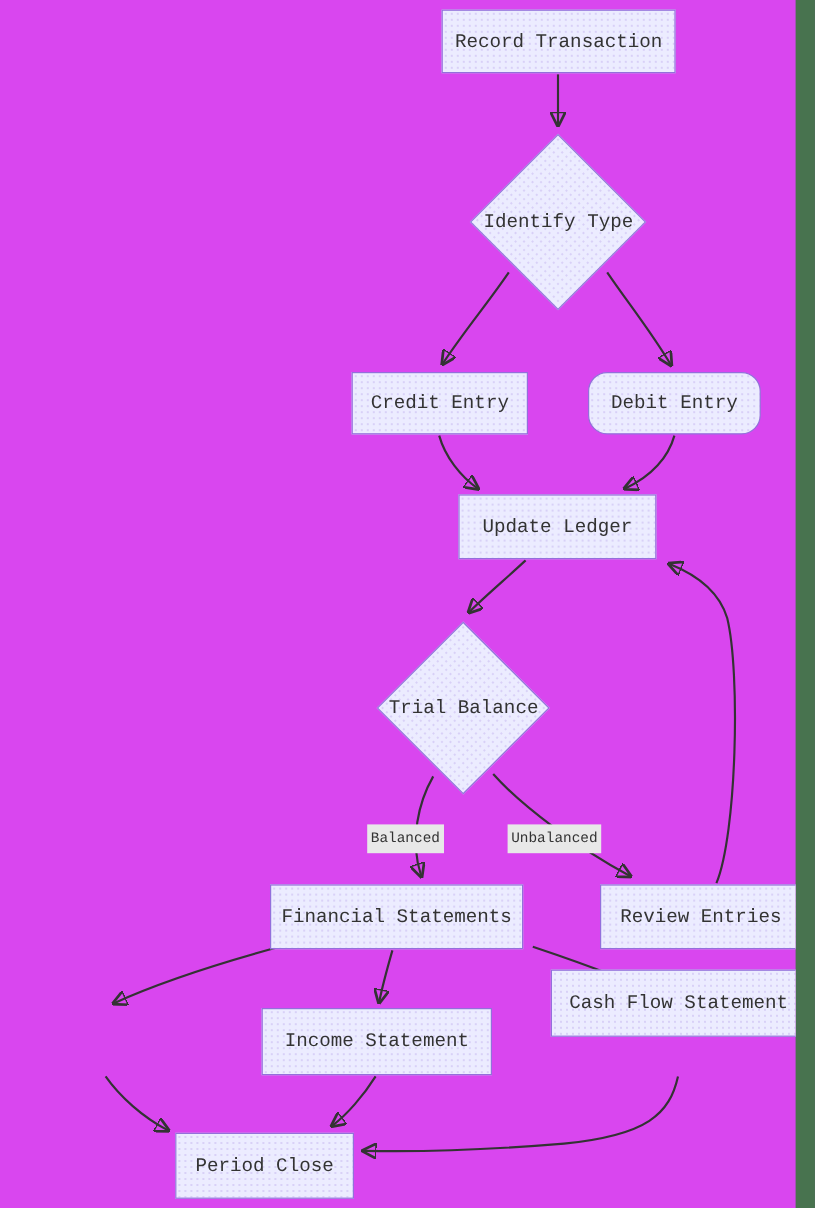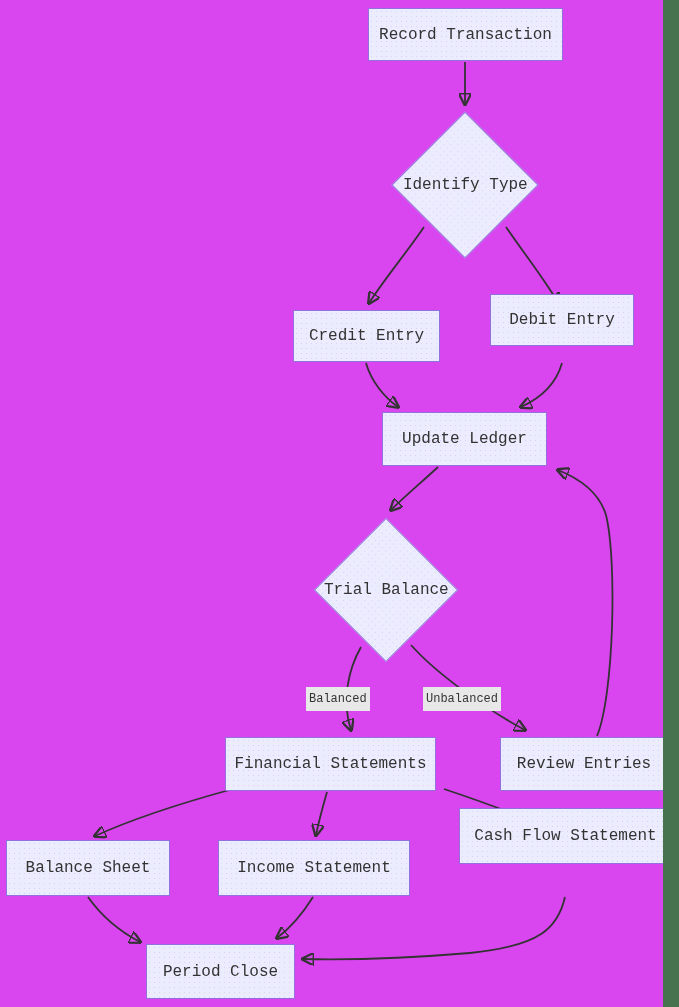--- a/index.html
+++ b/index.html
@@ -72,21 +72,21 @@
   </div>
 
   <div class="node diamond" style="left:413px; top:133px; width:104px; height:104px;">
     <span class="dlabel">Identify Type</span>
   </div>
 
   <div class="node" style="left:293px; top:310px; width:147px; height:52px;">
     <span>Credit Entry</span>
   </div>
 
-  <div class="node" style="left:490px; top:294px; width:144px; height:52px;">
+  <div class="node" style="left:490px; top:310px; width:144px; height:52px;border-radius:16px;">
     <span>Debit Entry</span>
   </div>
 
   <div class="node" style="left:382px; top:412px; width:165px; height:54px;">
     <span>Update Ledger</span>
   </div>
 
   <div class="node diamond" style="left:335px; top:539px; width:102px; height:102px;">
     <span class="dlabel">Trial Balance</span>
   </div>
@@ -96,23 +96,20 @@
   <div class="edge-label" style="left:423px; top:687px;text-align:right;">Unbalanced</div>
 
   <div class="node" style="left:225px; top:737px; width:211px; height:54px;">
     <span>Financial Statements</span>
   </div>
 
   <div class="node" style="left:500px; top:737px; width:168px; height:54px;">
     <span>Review Entries</span>
   </div>
 
-  <div class="node" style="left:6px; top:840px; width:164px; height:56px;">
-    <span>Balance Sheet</span>
-  </div>
 
   <div class="node" style="left:218px; top:840px; width:192px; height:56px;">
     <span>Income Statement</span>
   </div>
 
   <div class="node" style="left:459px; top:808px; width:213px; height:56px;align-items:center;">
     <span>Cash Flow Statement</span>
   </div>
 
   <div class="node" style="left:146px; top:944px; width:149px; height:55px;">

